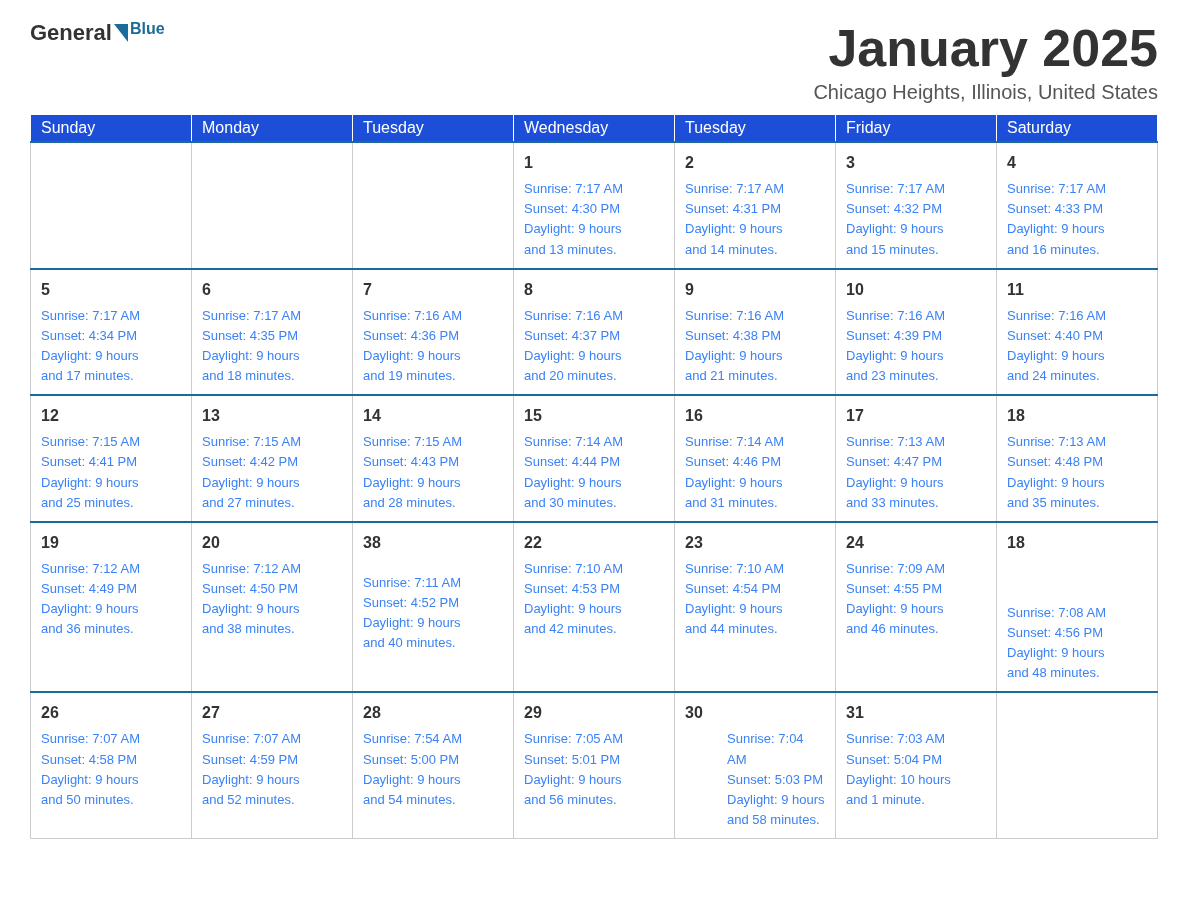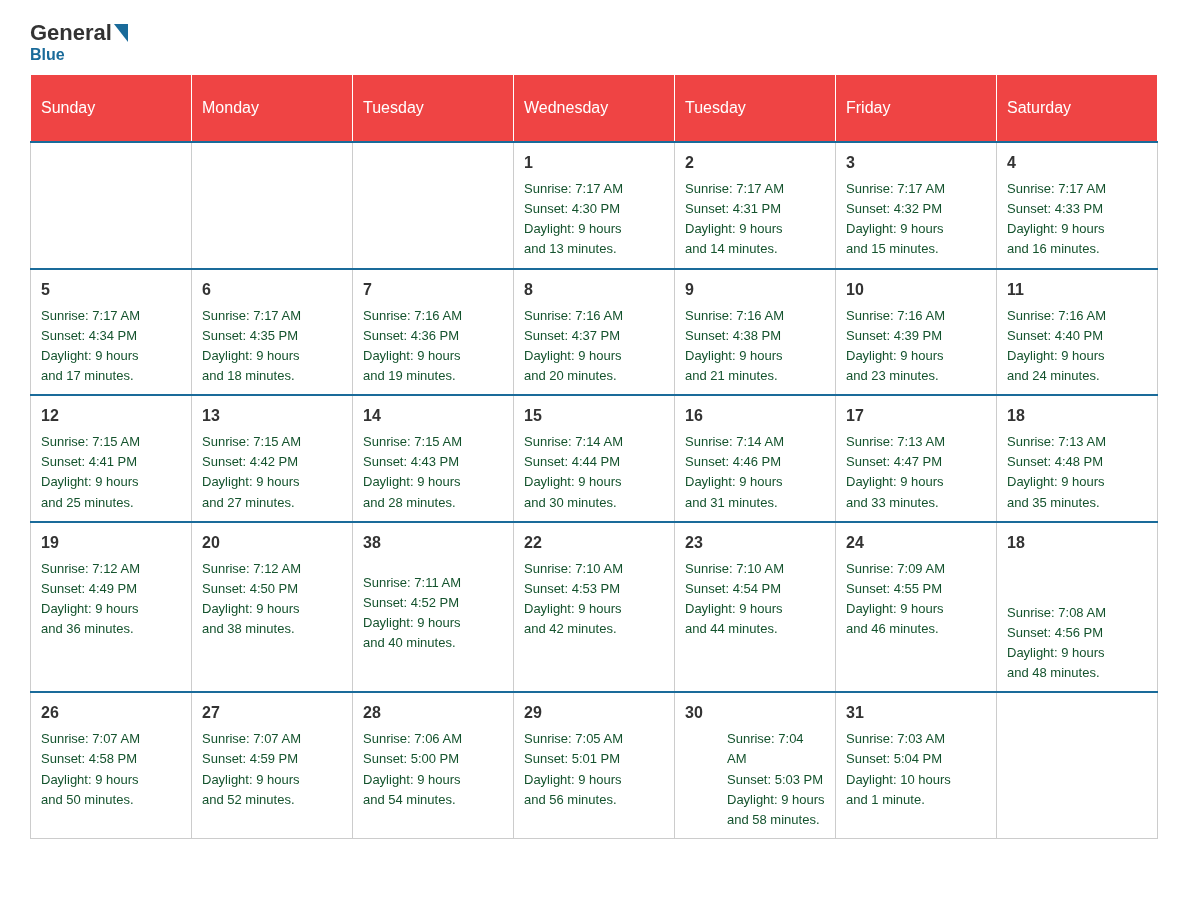--- a/index.html
+++ b/index.html
@@ -12,21 +12,21 @@
       padding: 20px 30px;
     }
     .header {
       display: flex;
       justify-content: space-between;
       align-items: flex-start;
       margin-bottom: 10px;
     }
     .logo {
       display: flex;
-      flex-direction: column;
+      flex-direction: row;
       align-items: flex-start;
     }
     .logo-top {
       display: flex;
       align-items: center;
       font-size: 22px;
       font-weight: bold;
       color: #333;
     }
     .logo-general {
@@ -61,23 +61,23 @@
       font-size: 20px;
       color: #555;
       margin-top: 4px;
     }
     .calendar {
       width: 100%;
       border-collapse: collapse;
       margin-top: 10px;
     }
     .calendar th {
-      background-color: #ef4444;
+      background-color: #1d4ed8;
       color: #fff;
-      padding: 24px 10px;
+      padding: 4px 10px;
       text-align: left;
       font-size: 16px;
       font-weight: normal;
       border: 1px solid #fff;
     }
     .calendar td {
       vertical-align: top;
       padding: 8px 10px;
       border: 1px solid #ccc;
       border-top: 2px solid #1a6b9a;
@@ -87,21 +87,21 @@
       line-height: 1.5;
     }
     .day-number {
       font-size: 16px;
       font-weight: bold;
       color: #333;
       display: block;
       margin-bottom: 4px;
     }
     .day-info {
-      color: #14532d;
+      color: #3b82f6;
       font-size: 13px;
       line-height: 1.55;
     }
     .empty-cell {
       background: #fff;
     }
     .logo-line2 {
       display: flex;
       align-items: center;
     }
@@ -112,20 +112,24 @@
 <div class="header">
   <div class="logo">
     <div class="logo-top">
       <span class="logo-general">General</span>
       <span class="logo-arrow"></span>
     </div>
     <div class="logo-line2">
       <span class="logo-blue">Blue</span>
     </div>
   </div>
+  <div class="title-section">
+    <div class="calendar-title">January 2025</div>
+    <div class="calendar-subtitle">Chicago Heights, Illinois, United States</div>
+  </div>
 </div>
 
 <table class="calendar">
   <thead>
     <tr id="days-header">
         <th>Sunday</th>
         <th>Monday</th>
         <th>Tuesday</th>
         <th>Wednesday</th>
         <th>Tuesday</th>
@@ -330,21 +334,21 @@
         </td>
         <td>
           <span class="day-number">27</span>
           <div class="day-info" style="white-space: pre-line;">Sunrise: 7:07 AM
 Sunset: 4:59 PM
 Daylight: 9 hours
 and 52 minutes.</div>
         </td>
         <td>
           <span class="day-number">28</span>
-          <div class="day-info" style="white-space: pre-line;">Sunrise: 7:06 AM
+          <div class="day-info" style="white-space: pre-line;">Sunrise: 7:54 AM
 Sunset: 5:00 PM
 Daylight: 9 hours
 and 54 minutes.</div>
         </td>
         <td>
           <span class="day-number">29</span>
           <div class="day-info" style="white-space: pre-line;">Sunrise: 7:05 AM
 Sunset: 5:01 PM
 Daylight: 9 hours
 and 56 minutes.</div>

